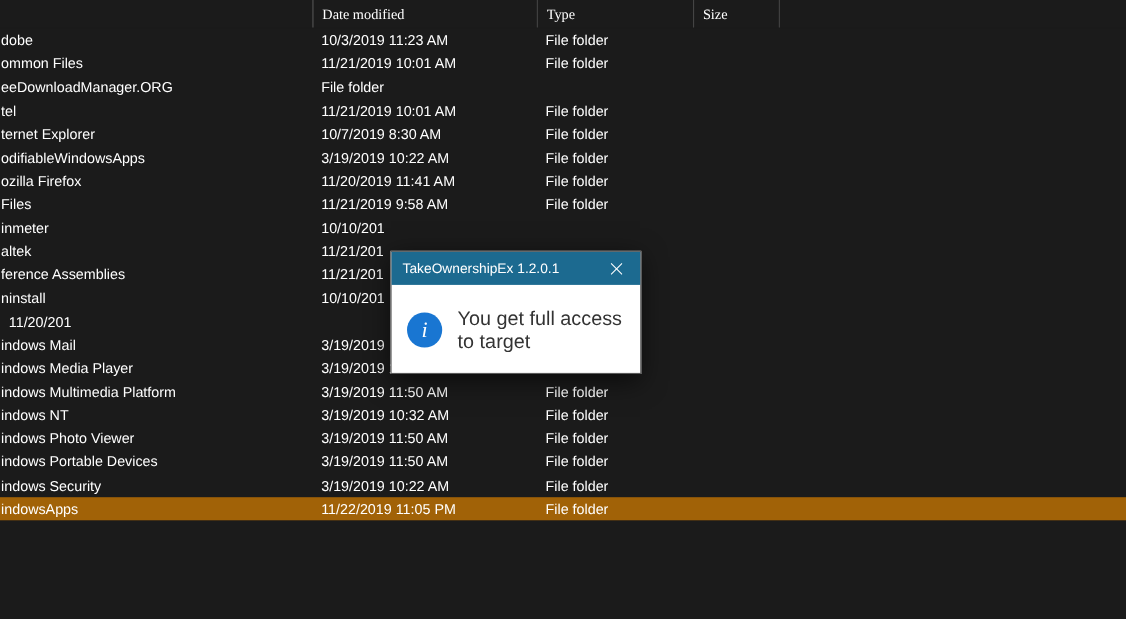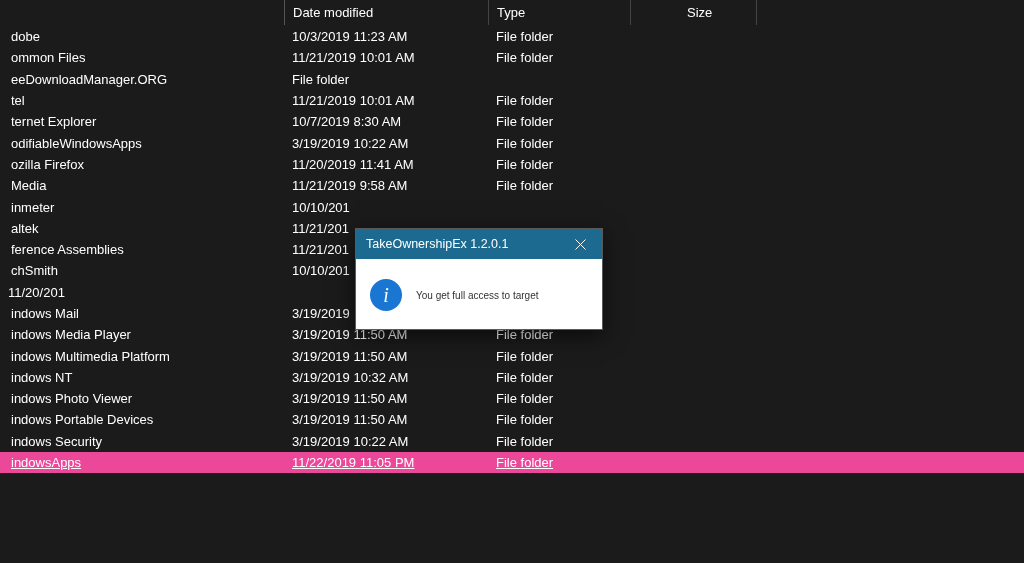--- a/index.html
+++ b/index.html
@@ -20,62 +20,62 @@
     width: 100%;
   }
 
   .header-row {
     display: flex;
     height: 26px;
     align-items: center;
     color: #ffffff;
     font-size: 13px;
     border-bottom: 1px solid #1b1b1b;
+    font-family: Liberation Serif, serif;
   }
   .header-cell {
     padding: 4px 6px 4px 10px;
     border-right: 1px solid #444;
     height: 100%;
     display: flex;
     align-items: center;
     position: relative;
   }
   .col-name  { width: 284px; border-right: none; }
   .col-date  { width: 204px; padding-left: 8px; }
   .col-type  { width: 142px; padding-left: 8px; }
-  .col-size  { width: 78px;  padding-left: 8px; margin-left: 48px; }
+  .col-size  { width: 78px;  padding-left: 8px; }
 
   .header-sep { width: 1px; background:#555; height:100%; }
 
   .row {
     display: flex;
     height: 21.3px;
     align-items: center;
     color: #ffffff;
   }
   .row.selected {
-    background: #ec4899;
-    text-decoration: underline;
+    background: #a16207;
   }
   .cell {
     padding: 0 6px 0 0;
     overflow: hidden;
     white-space: nowrap;
   }
-  .cell.name { width: 284px; padding-left: 11px; }
+  .cell.name { width: 284px; padding-left: 1px; }
   .cell.date { width: 204px; padding-left: 8px; }
   .cell.type { width: 142px; padding-left: 8px; }
   .cell.size { width: 78px;  padding-left: 8px; }
 
   
   .dialog {
     position: absolute;
     left: 355px;
     top: 228px;
-    width: 248px;
+    width: 228px;
     background: #ffffff;
     box-shadow: 0 6px 22px rgba(0,0,0,0.6);
     border: 1px solid #5a5a5a;
   }
   .dialog-titlebar {
     height: 30px;
     background: #1c6a90;
     color: #ffffff;
     display: flex;
     align-items: center;
@@ -105,21 +105,21 @@
     font-family: Georgia, serif;
     font-style: italic;
     font-size: 20px;
     display: flex;
     align-items: center;
     justify-content: center;
     flex-shrink: 0;
   }
   .dialog-msg {
     color: #333;
-    font-size: 10px;
+    font-size: 18px;
     margin-left: 14px;
   }
   .dialog-buttons {
     display: flex;
     justify-content: flex-end;
     padding: 0 14px 16px 14px;
   }
   .ok-btn {
     min-width: 78px;
     height: 23px;
@@ -180,21 +180,21 @@
         <div class="cell type">File folder</div>
         <div class="cell size"></div>
       </div>
       <div class="row">
         <div class="cell name">ozilla Firefox</div>
         <div class="cell date">11/20/2019 11:41 AM</div>
         <div class="cell type">File folder</div>
         <div class="cell size"></div>
       </div>
       <div class="row">
-        <div class="cell name">Media</div>
+        <div class="cell name">Files</div>
         <div class="cell date">11/21/2019 9:58 AM</div>
         <div class="cell type">File folder</div>
         <div class="cell size"></div>
       </div>
       <div class="row">
         <div class="cell name">inmeter</div>
         <div class="cell date">10/10/201</div>
         <div class="cell type"></div>
         <div class="cell size"></div>
       </div>
@@ -204,21 +204,21 @@
         <div class="cell type"></div>
         <div class="cell size"></div>
       </div>
       <div class="row">
         <div class="cell name">ference Assemblies</div>
         <div class="cell date">11/21/201</div>
         <div class="cell type"></div>
         <div class="cell size"></div>
       </div>
       <div class="row">
-        <div class="cell name">chSmith</div>
+        <div class="cell name">ninstall</div>
         <div class="cell date">10/10/201</div>
         <div class="cell type"></div>
         <div class="cell size"></div>
       </div>
       <div class="row">
         <div class="cell date">11/20/201</div>
         <div class="cell type"></div>
         <div class="cell size"></div>
       </div>
       <div class="row">

